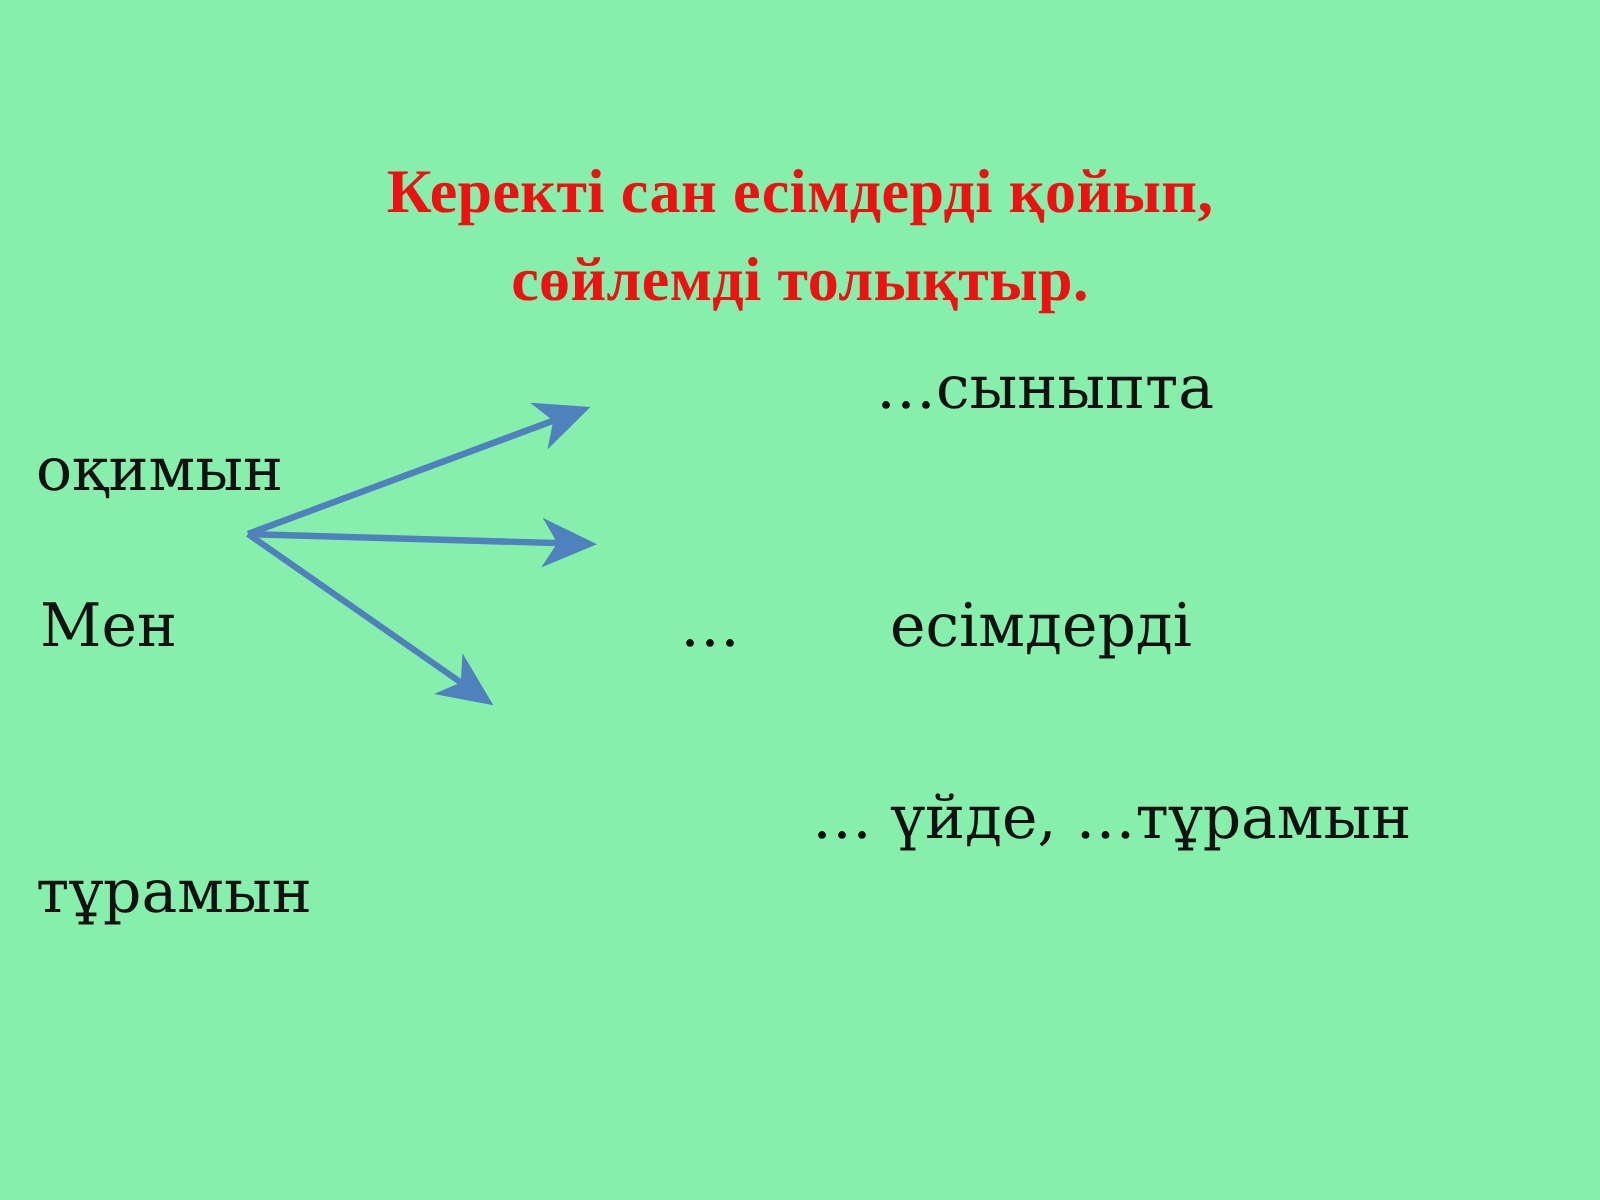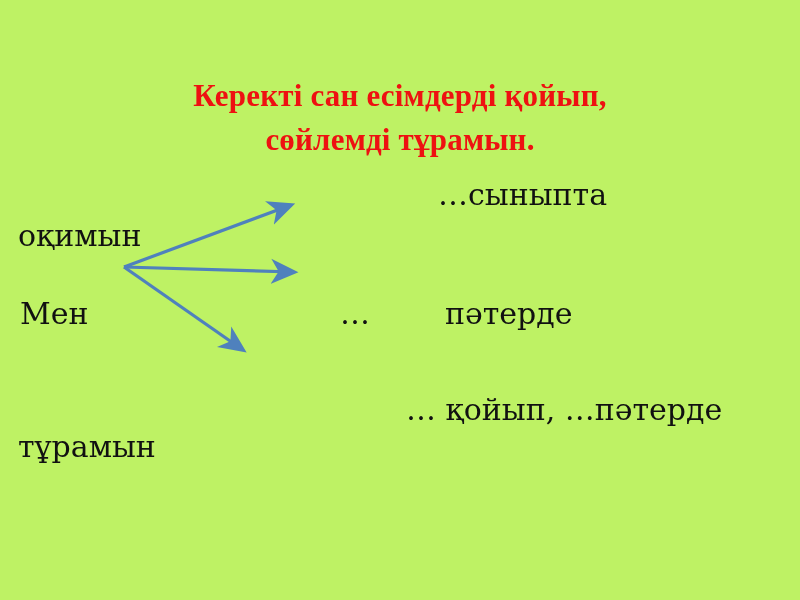--- a/index.html
+++ b/index.html
@@ -9,21 +9,21 @@
   body {
     width: 800px;
     height: 600px;
     overflow: hidden;
     font-family: "Liberation Serif", "DejaVu Serif", serif;
   }
   #slide {
     position: relative;
     width: 800px;
     height: 600px;
-    background: #bef264;
+    background: #86efac;
     overflow: hidden;
   }
 
   
   .title-block {
     position: absolute;
     left: 0;
     top: 74px;
     width: 800px;
     text-align: center;
@@ -66,21 +66,21 @@
     pointer-events: none;
   }
 </style>
 </head>
 <body>
 
 <div id="slide">
 
   <div class="title-block">
     <span class="title-line-1">Керекті сан есімдерді қойып,</span>
-    <span class="title-line-2">сөйлемді тұрамын.</span>
+    <span class="title-line-2">сөйлемді толықтыр.</span>
   </div>
 
   <svg id="arrows" viewBox="0 0 800 600">
     <defs>
       <marker id="ah" markerWidth="9" markerHeight="9" refX="7.2" refY="4.5" orient="auto" markerUnits="strokeWidth">
         <path d="M0,0.6 L8.6,4.5 L0,8.4 L2.4,4.5 Z" fill="#4f81bd"></path>
       </marker>
     </defs>
     <line x1="124" y1="267" x2="291" y2="205" stroke="#4f81bd" stroke-width="3.2" marker-end="url(#ah)"></line>
     <line x1="124" y1="267" x2="294" y2="272" stroke="#4f81bd" stroke-width="3.2" marker-end="url(#ah)"></line>
@@ -88,19 +88,19 @@
   </svg>
 
   <div class="frag frag-synypta">…сыныпта</div>
 
   <div class="frag frag-men">Мен</div>
 
   <div class="frag frag-okimyn">оқимын</div>
 
   <div class="frag frag-ellipsis2">…</div>
 
-  <div class="frag frag-zhastamyn">пәтерде</div>
+  <div class="frag frag-zhastamyn">есімдерді</div>
 
-  <div class="frag frag-uide">… қойып, …пәтерде</div>
+  <div class="frag frag-uide">… үйде, …тұрамын</div>
 
   <div class="frag frag-turamyn">тұрамын</div>
 
 </div>
 
 </body></html>

